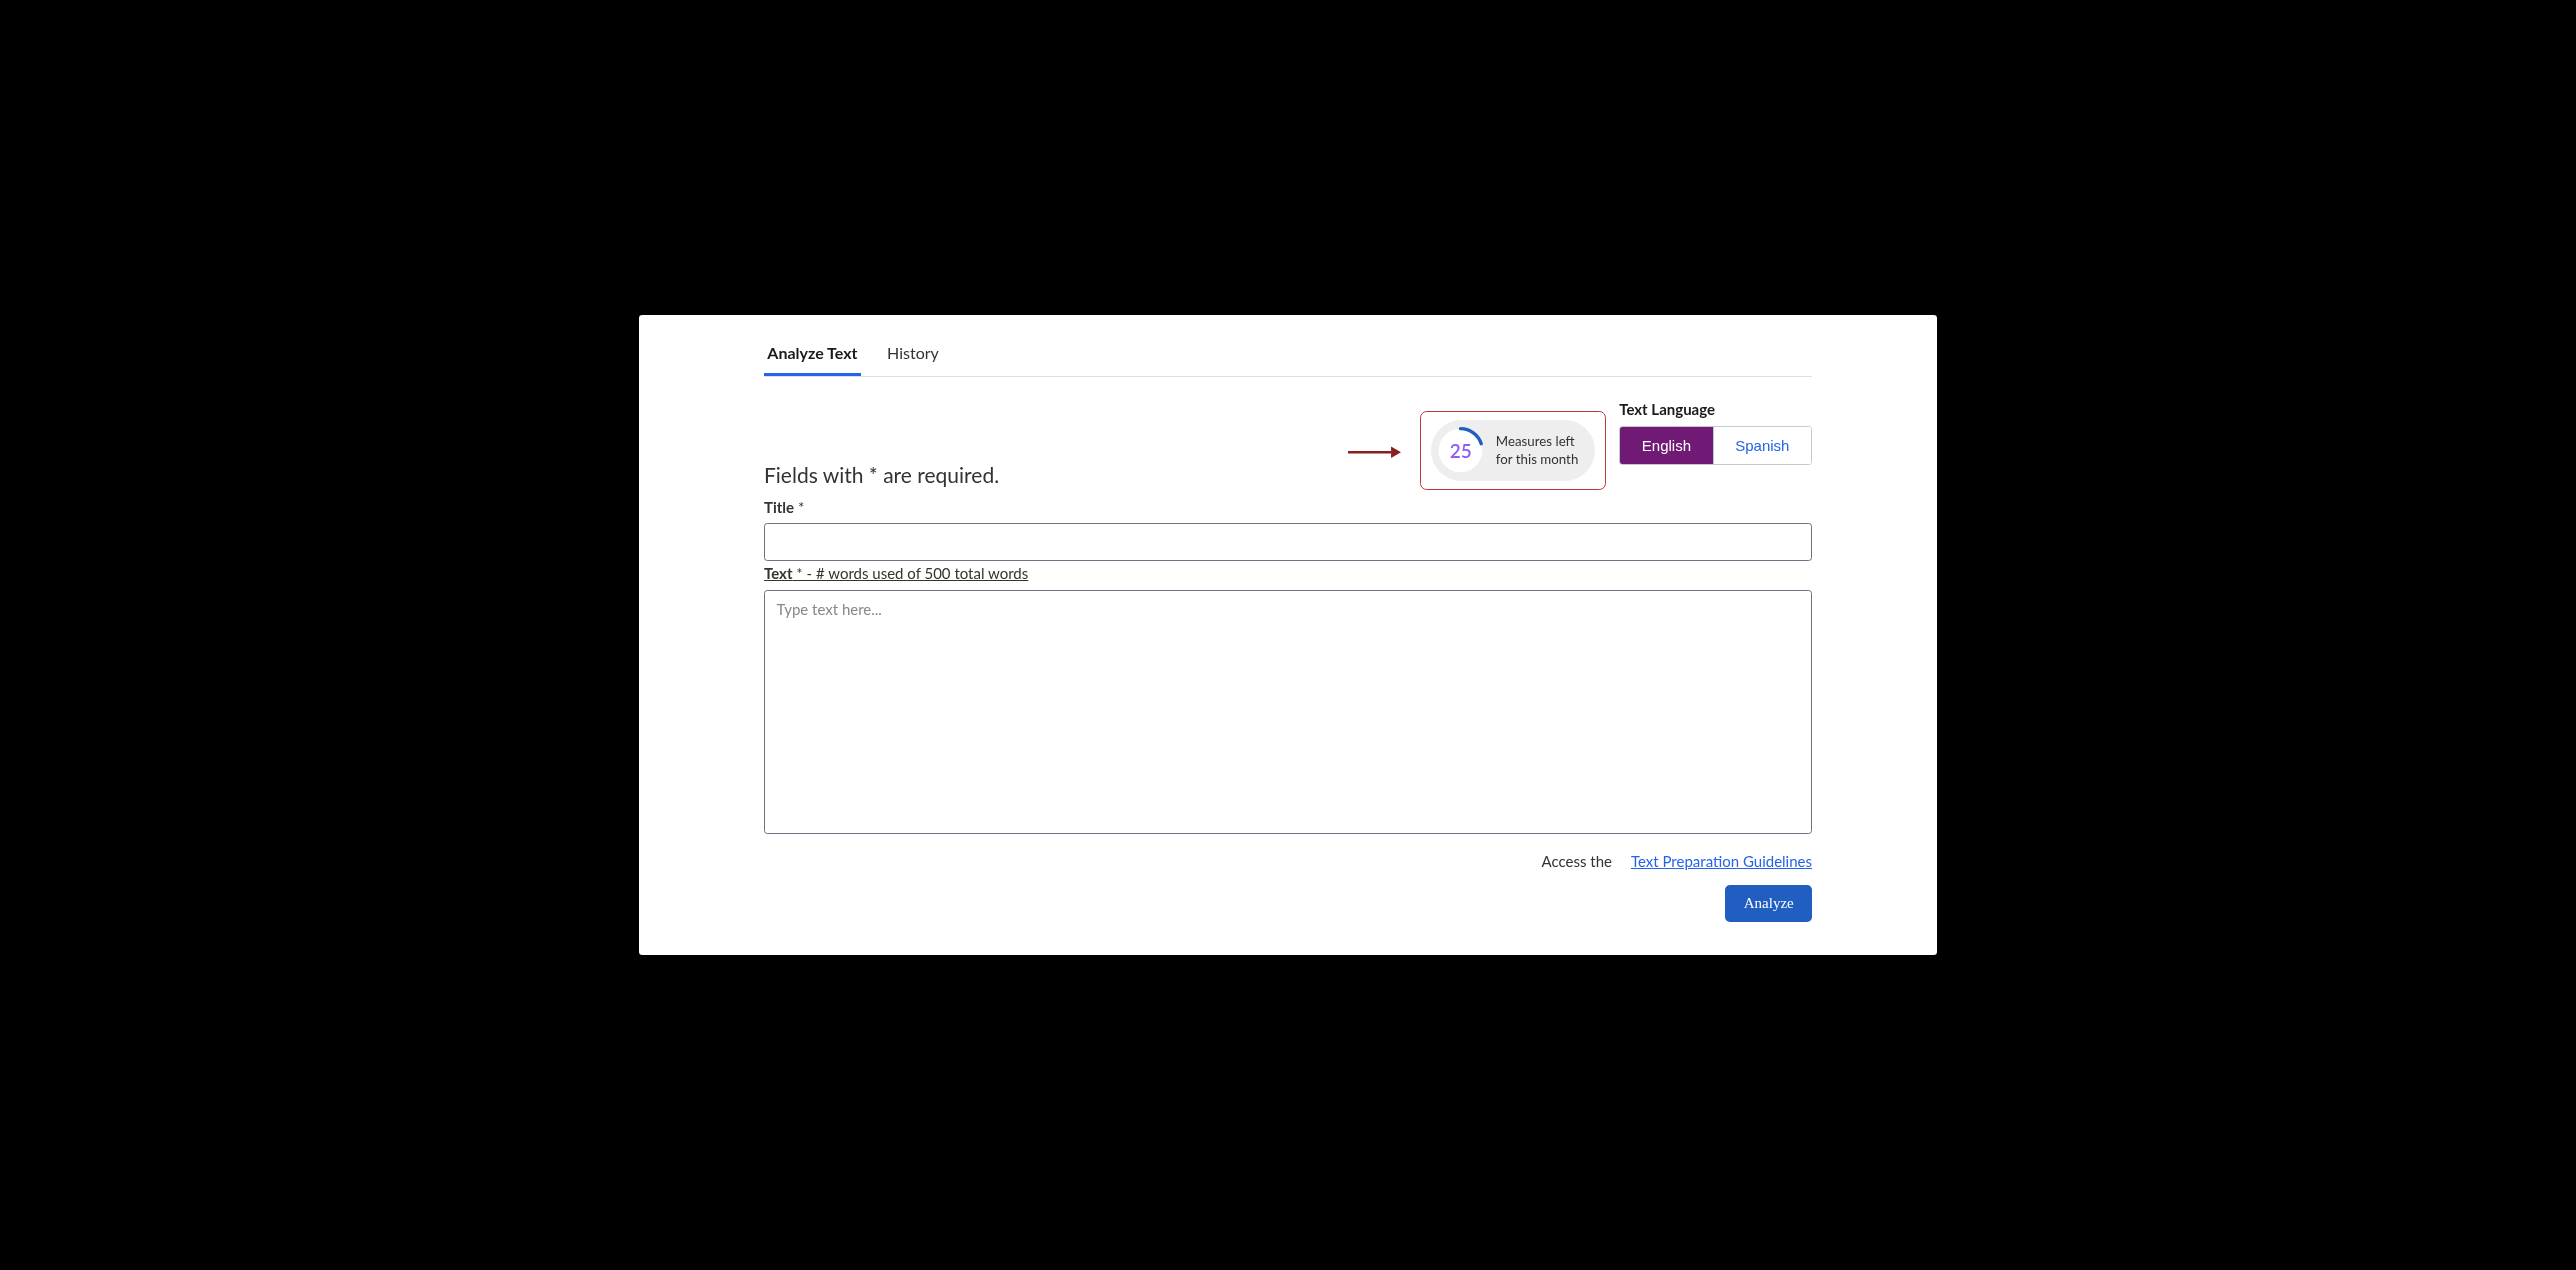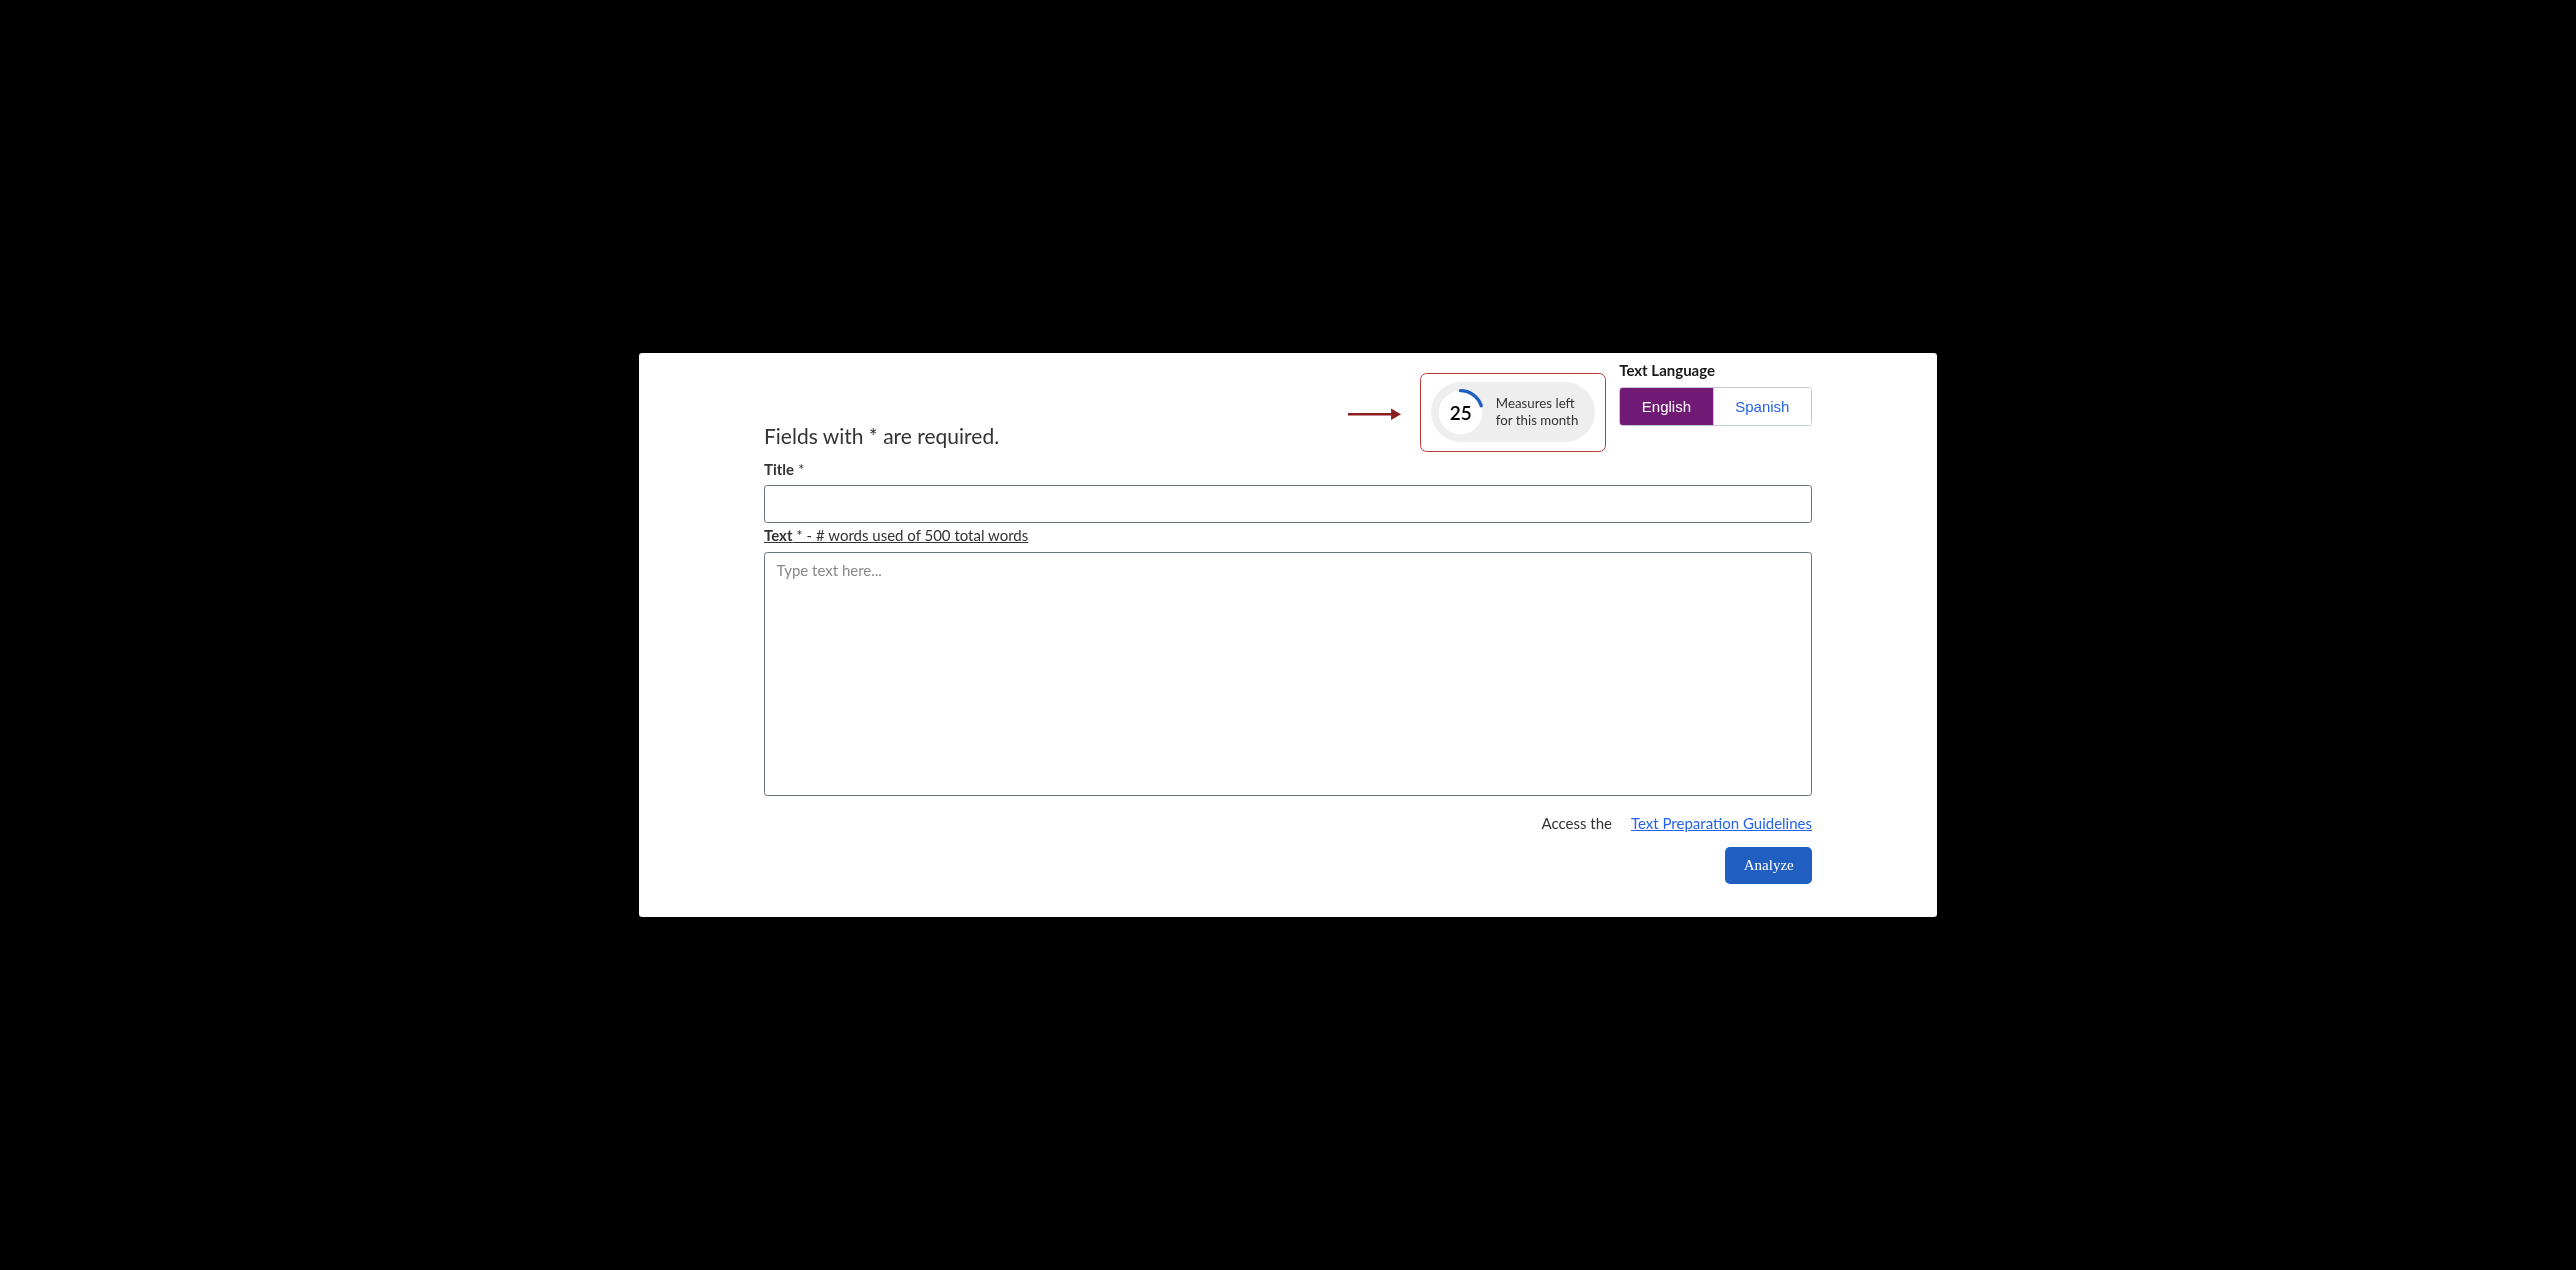--- a/index.html
+++ b/index.html
@@ -82,21 +82,21 @@
       height: 47px;
     }
     .circ-num {
       position: absolute;
       inset: 0;
       display: flex;
       align-items: center;
       justify-content: center;
       font-size: 19px;
       font-weight: 600;
-      color: #000000;
+      color: #8b5cf6;
     }
     .measures-text {
       font-size: 13.3px;
       color: #333;
       line-height: 1.3;
     }
     .lang-group {
       display: flex;
       flex-direction: column;
     }
@@ -183,20 +183,24 @@
       font-size: 15px;
       cursor: pointer;
       font-family: Liberation Serif, serif;
     }
   </style>
 </head>
 <body>
 
 <div class="card">
 
+  <div class="tabs">
+    <div class="tab active">Analyze Text</div>
+    <div class="tab">History</div>
+  </div>
 
   <div class="top-row">
     <div class="required-note">Fields with * are required.</div>
 
     <svg class="arrow" width="53" height="16.6" viewBox="0 0 64 20">
       <line x1="0" y1="10" x2="52" y2="10" stroke="#8a1f1f" stroke-width="3"></line>
       <polygon points="52,3 64,10 52,17" fill="#8a1f1f"></polygon>
     </svg>
 
     <div class="measures-box">

